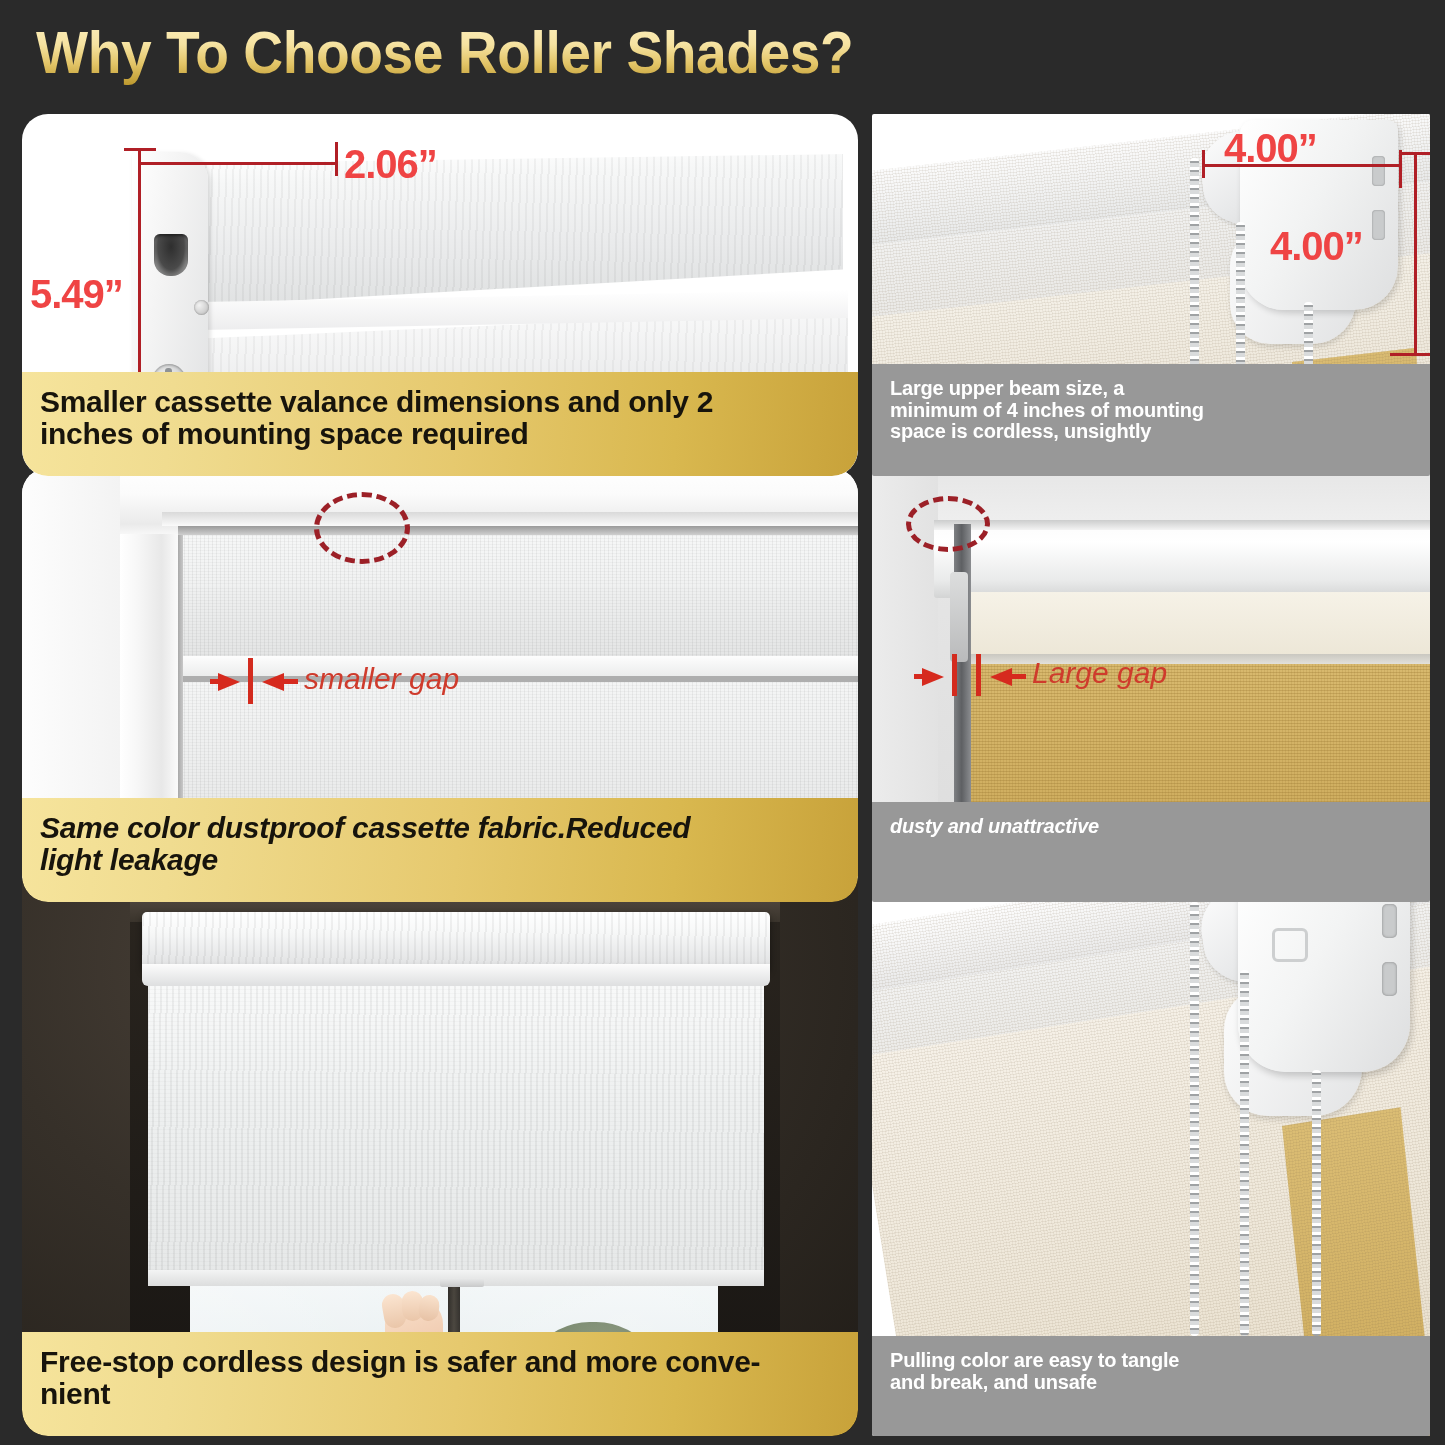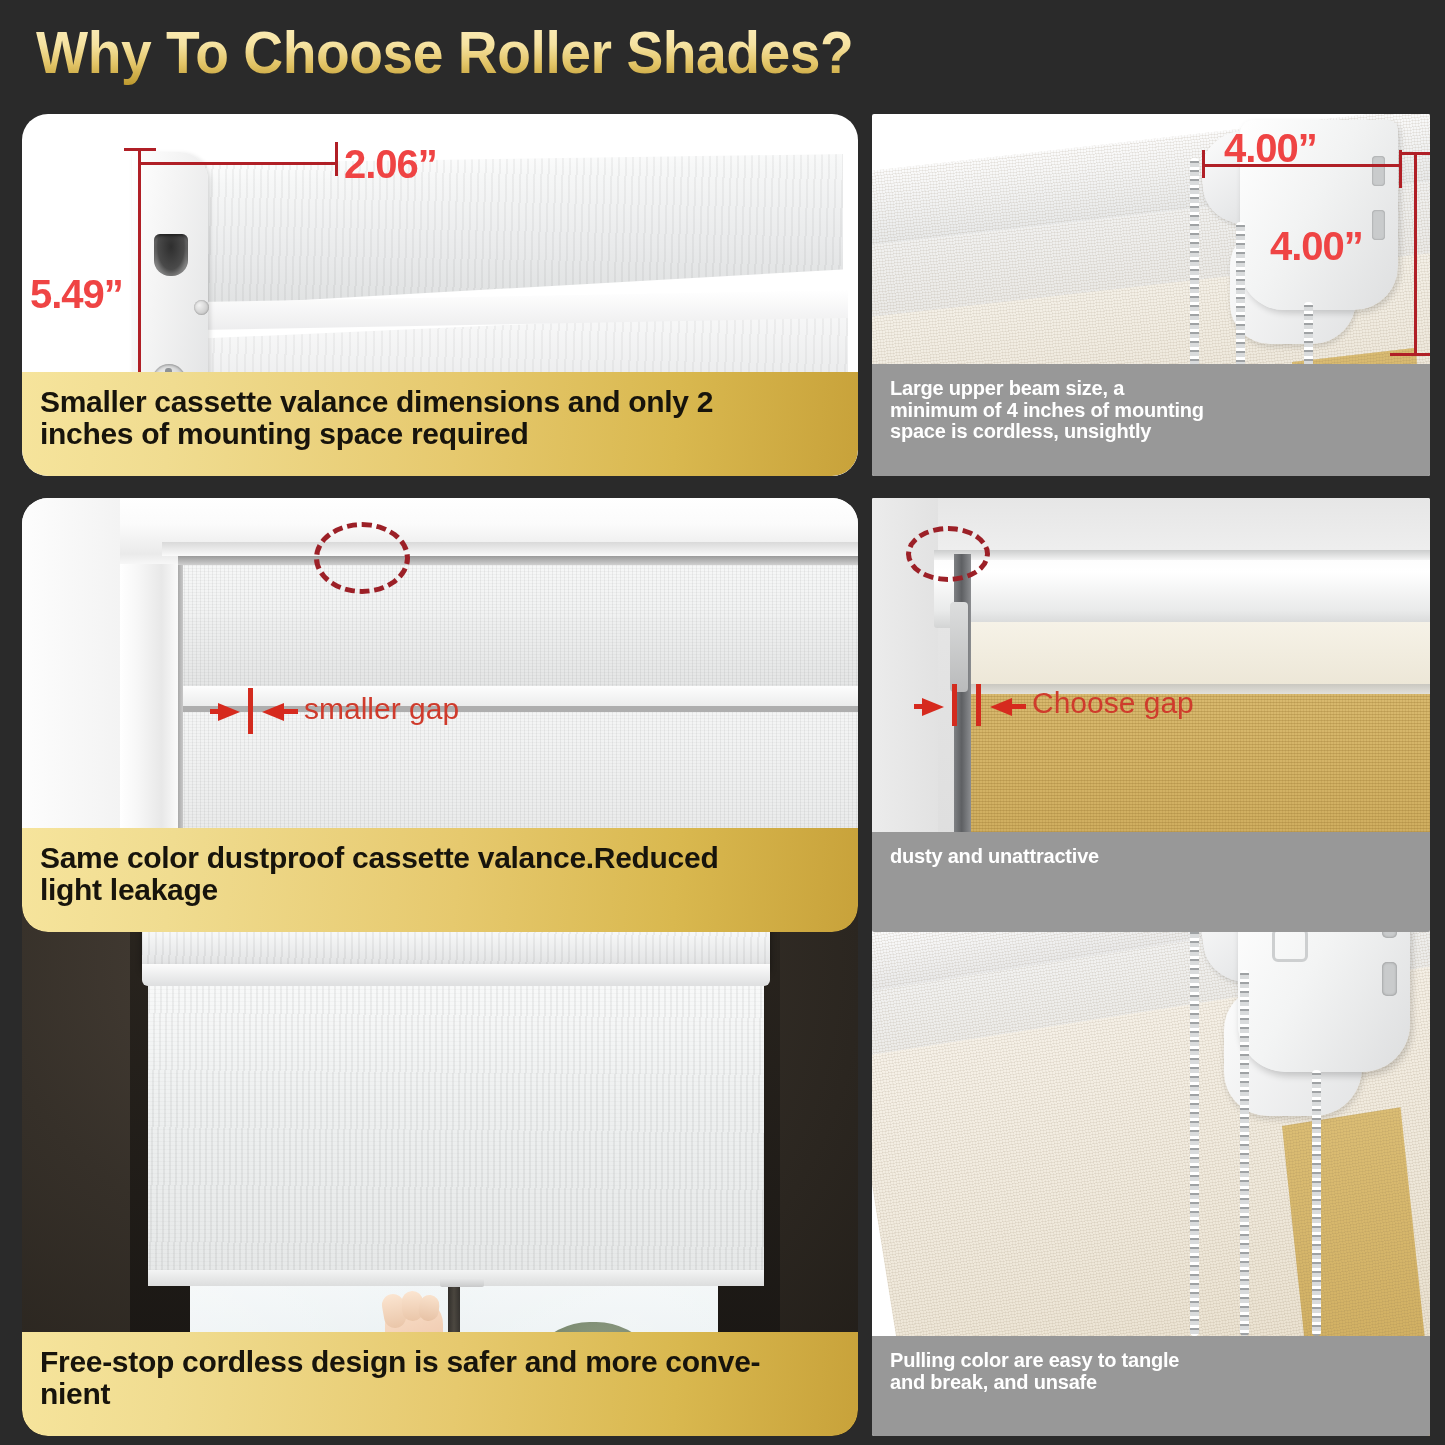--- a/index.html
+++ b/index.html
@@ -30,21 +30,21 @@
   }
 
   
   .grid { position: absolute; left: 0; top: 108px; width: 1445px; height: 1337px; }
 
   .panel { position: absolute; overflow: hidden; background:#fff; }
   .panel.left  { left: 22px;  width: 836px; border-radius: 26px; }
   .panel.right { left: 872px; width: 558px; border-radius: 2px; }
 
   .row1 { top: 6px;   height: 362px; }
-  .row2 { top: 390px; height: 434px; }
+  .row2 { top: 360px; height: 434px; font-style: italic; }
   .row3 { top: 750px; height: 578px; }
 
   .photo { position: absolute; inset: 0; overflow: hidden; }
 
   
   .caption {
     position: absolute; left: 0; right: 0; bottom: 0;
     padding: 14px 18px 16px 18px;
     font-weight: bold;
     line-height: 1.08;
@@ -419,21 +419,21 @@
       <div class="dashcircle" style="left:292px; top:24px; width:96px; height:72px;"></div>
 
       <div class="arrow right" style="left:196px; top:205px;"></div>
       <div class="arrow-tail" style="left:188px; top:211px; width:12px;"></div>
       <div class="gapbar" style="left:226px; top:190px; height:46px;"></div>
       <div class="arrow left" style="left:240px; top:205px;"></div>
       <div class="arrow-tail" style="left:262px; top:211px; width:14px;"></div>
       <div class="gaptxt" style="left:282px; top:194px;">smaller gap</div>
     </div>
     <div class="caption gold">
-      <span>Same color dustproof cassette valance.Reduced</span>
+      <span>Same color dustproof cassette fabric.Reduced</span>
       <span>light leakage</span>
     </div>
   </div>
 
   <div class="panel right row2 p4">
     <div class="photo">
       <div class="p4-wallTop"></div>
       <div class="p4-wallL"></div>
       <div class="p4-valance"></div>
       <div class="p4-valcap"></div>
@@ -444,21 +444,21 @@
       <div class="p4-hook"></div>
 
       <div class="dashcircle" style="left:34px; top:28px; width:84px; height:56px;"></div>
 
       <div class="arrow right" style="left:50px; top:200px;"></div>
       <div class="arrow-tail" style="left:42px; top:206px; width:12px;"></div>
       <div class="gapbar" style="left:80px; top:186px; height:42px;"></div>
       <div class="gapbar" style="left:104px; top:186px; height:42px;"></div>
       <div class="arrow left" style="left:118px; top:200px;"></div>
       <div class="arrow-tail" style="left:140px; top:206px; width:14px;"></div>
-      <div class="gaptxt" style="left:160px; top:188px;">Choose gap</div>
+      <div class="gaptxt" style="left:160px; top:188px;">Large gap</div>
     </div>
     <div class="caption gray">
       <span>dusty and unattractive</span>
     </div>
   </div>
 
   <div class="panel left row3 p5">
     <div class="photo">
       <div class="p5-wall"></div>
       <div class="p5-recess"></div>

